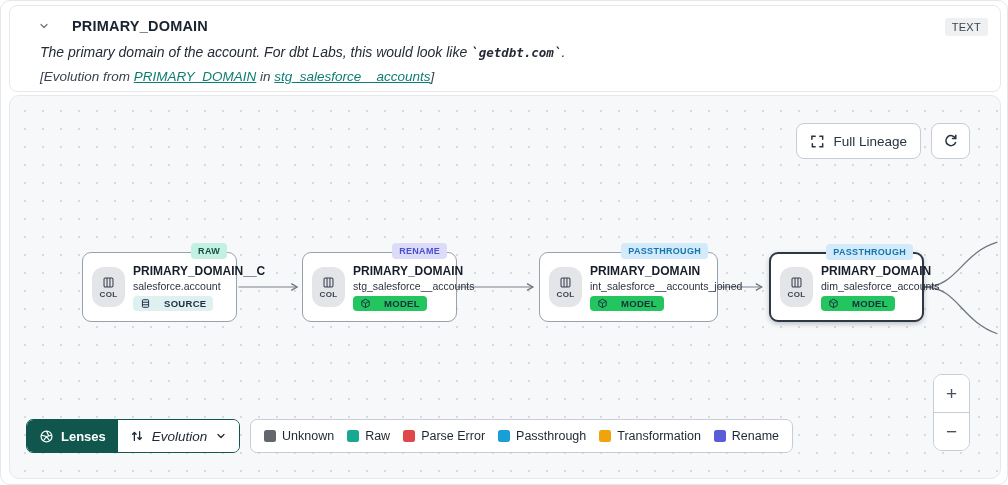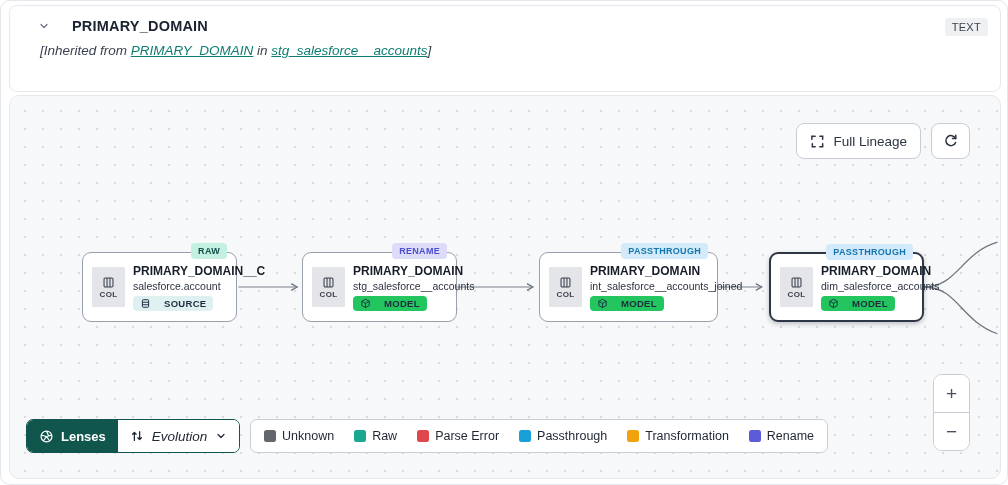--- a/index.html
+++ b/index.html
@@ -34,21 +34,21 @@
   }
   .edges { position:absolute; left:0; top:0; width:100%; height:100%; pointer-events:none; }
   
   .node {
     position:absolute; top:156px; height:70px; width:155px; background:#ffffff;
     border:1px solid #99a1ac; border-radius:9px; display:flex; align-items:center;
     padding:6px 8px 6px 9px; cursor:pointer;
   }
   .node.selected { border:2px solid #2e3744; box-shadow:0 2px 5px rgba(20,28,40,.25); }
   .col-box {
-    width:33px; height:40px; background:#e3e5e9; border-radius:1px; color:#3a414d;
+    width:33px; height:40px; background:#e3e5e9; border-radius:12px; color:#3a414d;
     display:flex; flex-direction:column; align-items:center; justify-content:center; gap:1px; flex:none;
   }
   .col-box span { font-size:8px; font-weight:bold; letter-spacing:.3px; }
   .node-body { margin-left:8px; display:flex; flex-direction:column; align-items:flex-start; min-width:0; }
   .node-title { font-size:12px; font-weight:bold; color:#171e2a; white-space:nowrap; }
   .node-subtitle { font-size:10.5px; color:#2c3340; margin-top:2px; white-space:nowrap; }
   .kind {
     margin-top:4px; display:flex; align-items:center; gap:13px; font-size:9.5px; font-weight:bold;
     color:#1d2c42; padding:2px 7px; border-radius:4px; letter-spacing:.3px;
   }
@@ -79,43 +79,46 @@
     position:absolute; left:16px; bottom:25px; height:34px; display:flex; align-items:stretch;
     border:1px solid #11564d; border-radius:7px; overflow:hidden; background:#ffffff;
   }
   .lenses-btn {
     background:#11564d; color:#ffffff; display:flex; align-items:center; gap:7px;
     padding:0 12px; font-size:13px; font-weight:bold; cursor:pointer;
   }
   .lens-select { display:flex; align-items:center; gap:8px; padding:0 12px; font-size:13.5px; color:#222a37; cursor:pointer; background:#fff;font-style:italic; }
   .legend-box {
     position:absolute; left:240px; bottom:25px; height:34px; background:#ffffff;
-    border:1px solid #c8cdd5; border-radius:7px; display:flex; align-items:center; gap:20px; padding:0 13px;
+    border:1px solid #c8cdd5; border-radius:7px; display:flex; align-items:center; gap:13px; padding:0 13px;
   }
   .legend-item { display:flex; align-items:center; gap:6px; font-size:12.5px; color:#1f2733; }
   .swatch { width:12px; height:12px; border-radius:2.5px; }
   svg { display:block; }
 </style>
 </head>
 <body>
 
 <div class="frame">
 
   <div class="header-card">
     <div class="header-row">
       <span class="chevron-btn">
         <svg width="12" height="12" viewBox="0 0 16 16" fill="none" stroke="currentColor" stroke-width="1.6" stroke-linecap="round" stroke-linejoin="round">
             <path d="M4 6l4 4 4-4"></path>
           </svg>
       </span>
       <span class="header-title">PRIMARY_DOMAIN</span>
     </div>
     <span class="type-badge">TEXT</span>
+    <div class="desc-line">
+      <span>The primary domain of the account. For dbt Labs, this would look like </span><span class="desc-code">`getdbt.com`</span><span>.</span>
+    </div>
     <div class="inherit-line">
-      <span>[Inherited from </span><a class="inherit-link">PRIMARY_DOMAIN</a><span> in </span><a class="inherit-link">stg_salesforce__accounts</a><span>]</span>
+      <span>[Evolution from </span><a class="inherit-link">PRIMARY_DOMAIN</a><span> in </span><a class="inherit-link">stg_salesforce__accounts</a><span>]</span>
     </div>
   </div>
 
   <div class="canvas">
 
     <svg class="edges" viewBox="0 0 990 384" width="990" height="384">
       <defs>
         <marker id="arrow" viewBox="0 0 10 10" refX="8" refY="5" markerWidth="7" markerHeight="7" orient="auto-start-reverse">
           <path d="M1 1 L8 5 L1 9" fill="none" stroke="#6f7680" stroke-width="1.6"></path>
         </marker>

